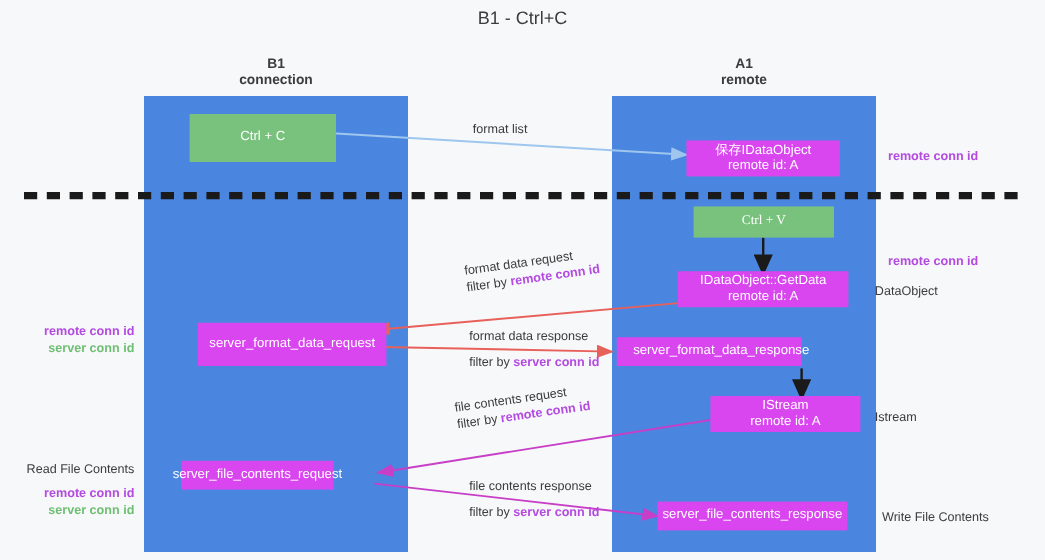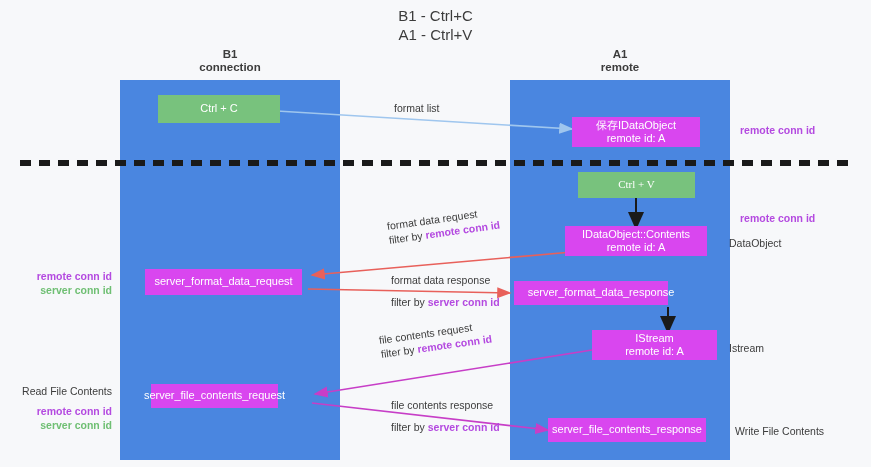--- a/index.html
+++ b/index.html
@@ -71,21 +71,20 @@
   .stack{position:absolute;font-size:10.5px;line-height:14px;white-space:nowrap;text-align:right;}
   .stack .r{display:block;}
 </style>
 </head>
 <body>
 
 <div id="canvas">
 
   <div class="title">
     <div>B1 - Ctrl+C</div>
-    <div>A1 - Ctrl+V</div>
   </div>
 
   <div class="lane-head" style="left:120px;top:48px;width:220px;">
     <div>B1</div>
     <div>connection</div>
   </div>
   <div class="lane-head" style="left:510px;top:48px;width:220px;">
     <div>A1</div>
     <div>remote</div>
   </div>
@@ -119,43 +118,43 @@
 
     <path d="M 668 307 L 668 322 L 668 330" stroke="#1a1a1a" stroke-width="2" fill="none" marker-end="url(#ar-blk)"></path>
 
     <line x1="592" y1="350" x2="315" y2="394" stroke="#c73ec7" stroke-width="1.6" marker-end="url(#ar-mag)"></line>
 
     <line x1="312" y1="403" x2="548" y2="430" stroke="#c73ec7" stroke-width="1.6" marker-end="url(#ar-mag)"></line>
 
     <line x1="20" y1="163" x2="856" y2="163" stroke="#1a1a1a" stroke-width="6" stroke-dasharray="11 8" stroke-linecap="butt"></line>
   </svg>
 
-  <div class="box green" style="left:158px;top:95px;width:122px;height:28px;">
+  <div class="box green" style="left:158px;top:95px;width:122px;height:40px;">
     <span>Ctrl + C</span>
   </div>
 
-  <div class="box orange" style="left:145px;top:269px;width:157px;height:26px;">
+  <div class="box orange" style="left:165px;top:269px;width:157px;height:36px;">
     <span>server_format_data_request</span>
   </div>
 
   <div class="box orange" style="left:151px;top:384px;width:127px;height:24px;">
     <span>server_file_contents_request</span>
   </div>
 
   <div class="box orange" style="left:572px;top:117px;width:128px;height:30px;">
     <span>保存IDataObject</span>
     <span class="l2">remote id: A</span>
   </div>
 
   <div class="box green" style="left:578px;top:172px;width:117px;height:26px;font-family:Liberation Serif, serif;">
     <span>Ctrl + V</span>
   </div>
 
   <div class="box orange" style="left:565px;top:226px;width:142px;height:30px;">
-    <span>IDataObject::Contents</span>
+    <span>IDataObject::GetData</span>
     <span class="l2">remote id: A</span>
   </div>
 
   <div class="box orange" style="left:514px;top:281px;width:154px;height:24px;padding-left:24px;">
     <span>server_format_data_response</span>
   </div>
 
   <div class="box orange" style="left:592px;top:330px;width:125px;height:30px;">
     <span>IStream</span>
     <span class="l2">remote id: A</span>

